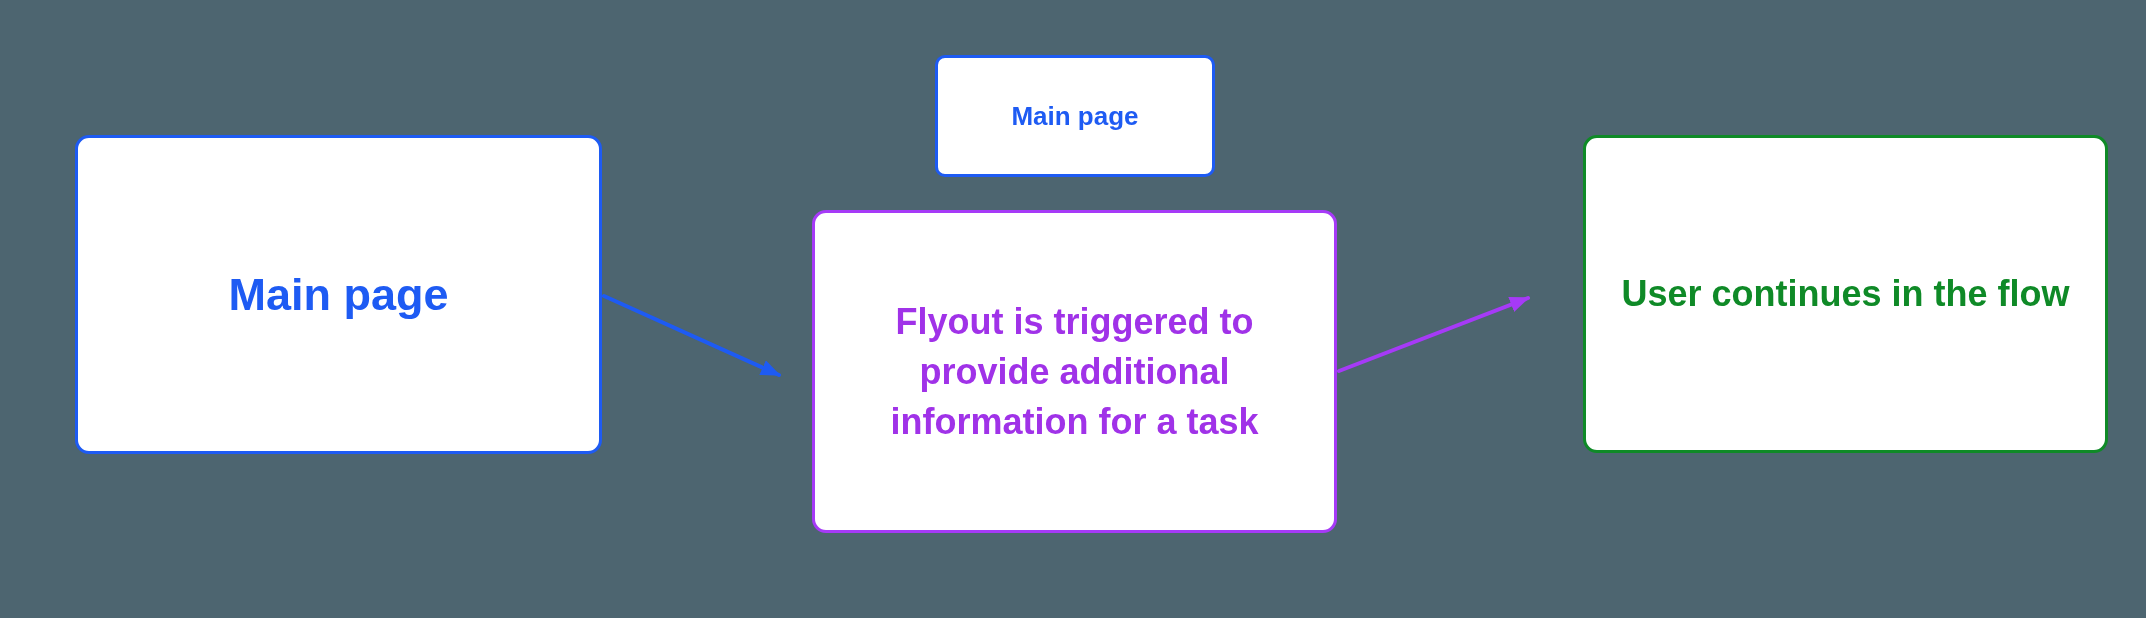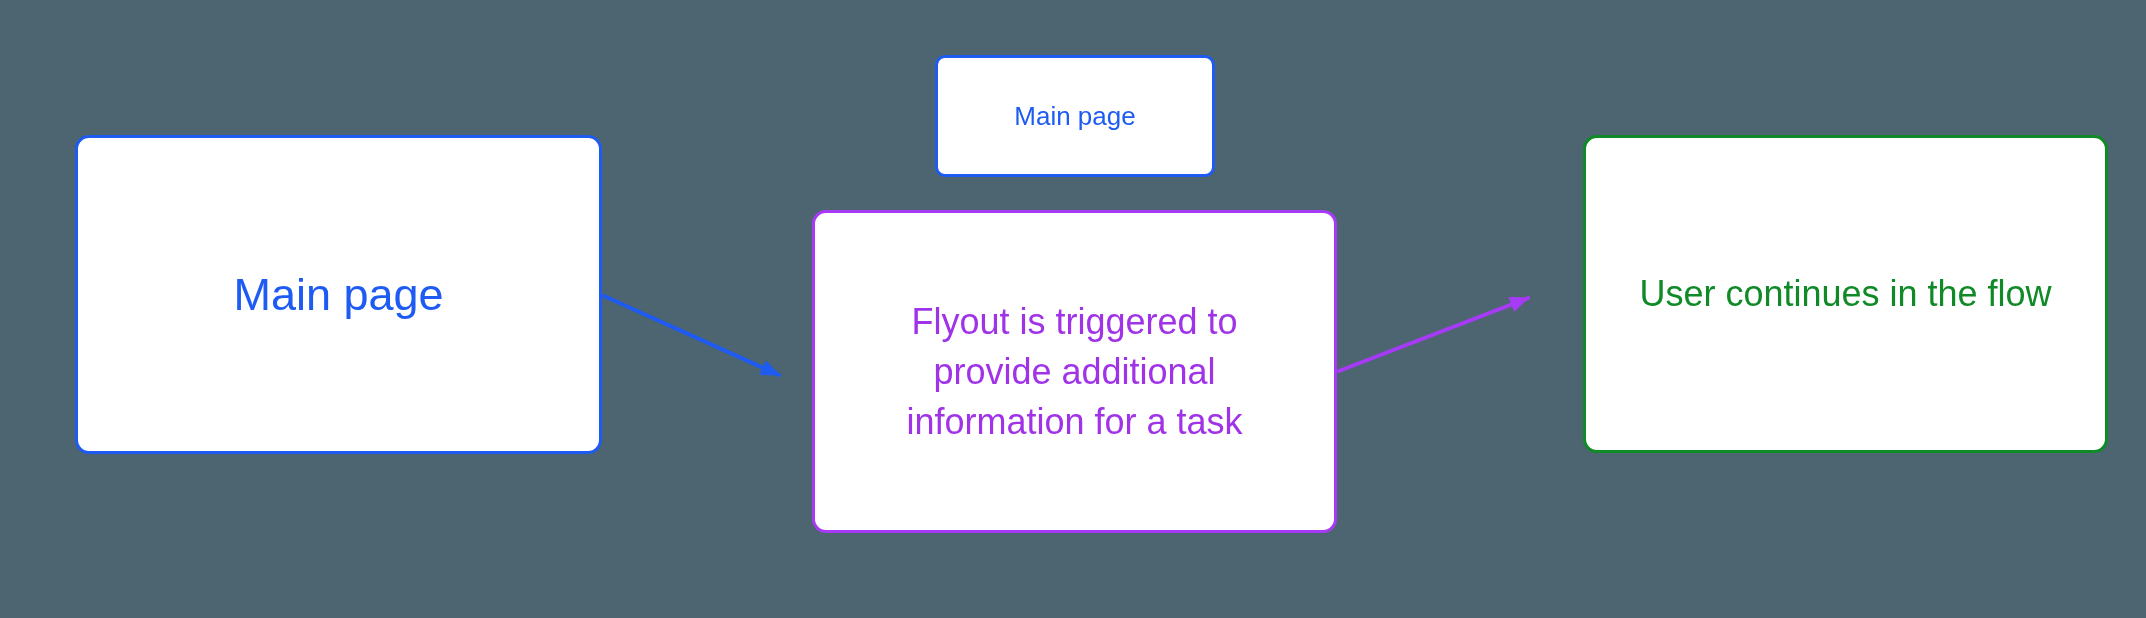--- a/index.html
+++ b/index.html
@@ -24,21 +24,21 @@
     pointer-events: none;
   }
   .node {
     position: absolute;
     box-sizing: border-box;
     background: #FFFFFF;
     display: flex;
     align-items: center;
     justify-content: center;
     text-align: center;
-    font-weight: 400;
+    font-weight: 700;
   }
   .node .label {
     display: block;
   }
   .node-main {
     left: 75px;
     top: 135px;
     width: 527px;
     height: 319px;
     border: 3px solid #1E5BF3;

